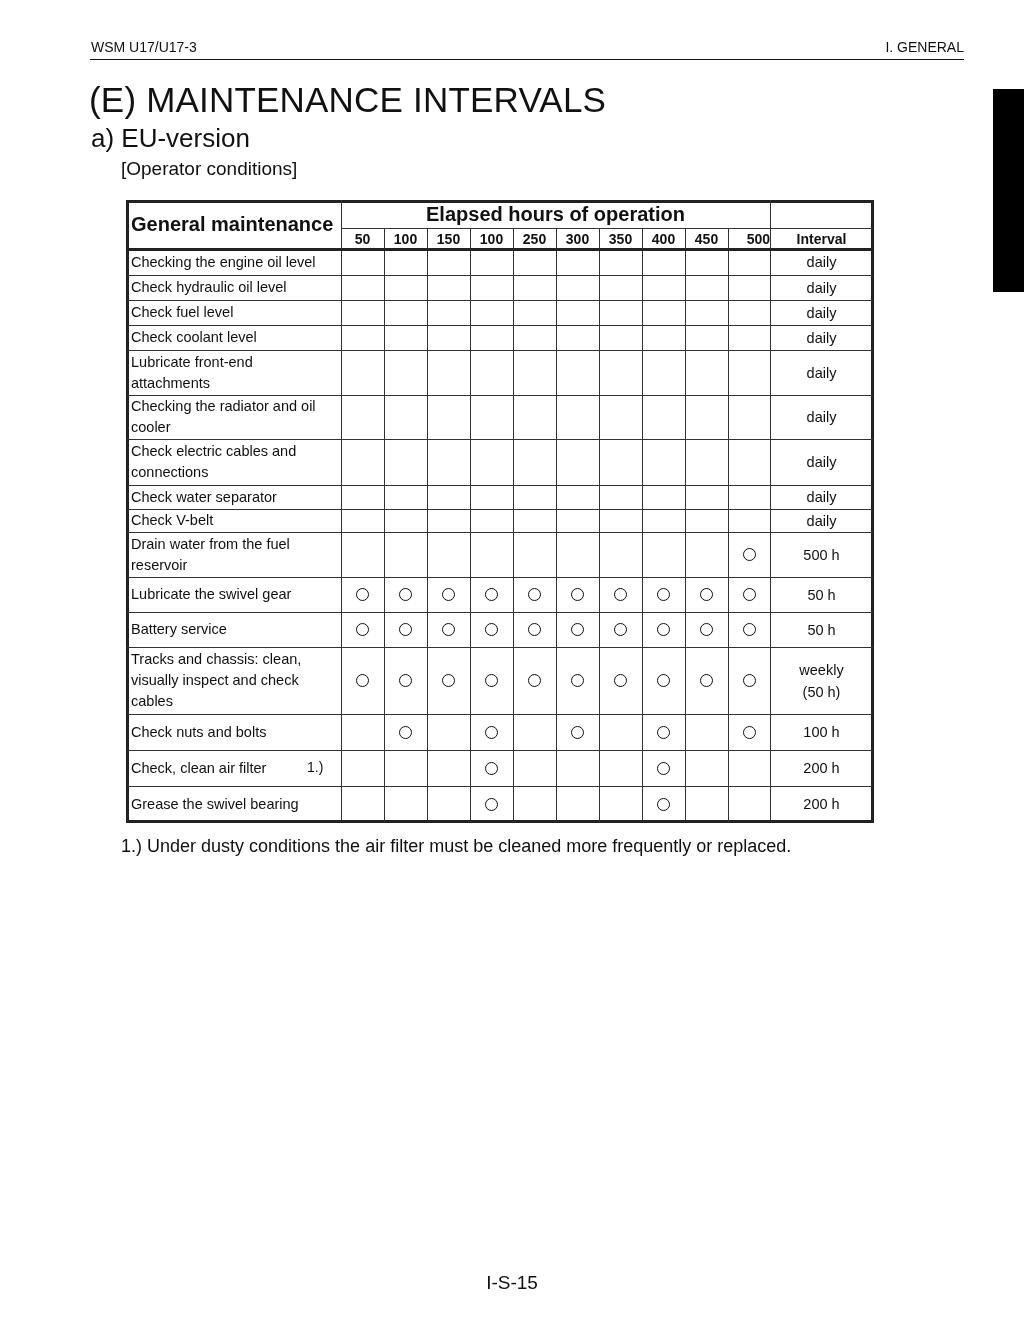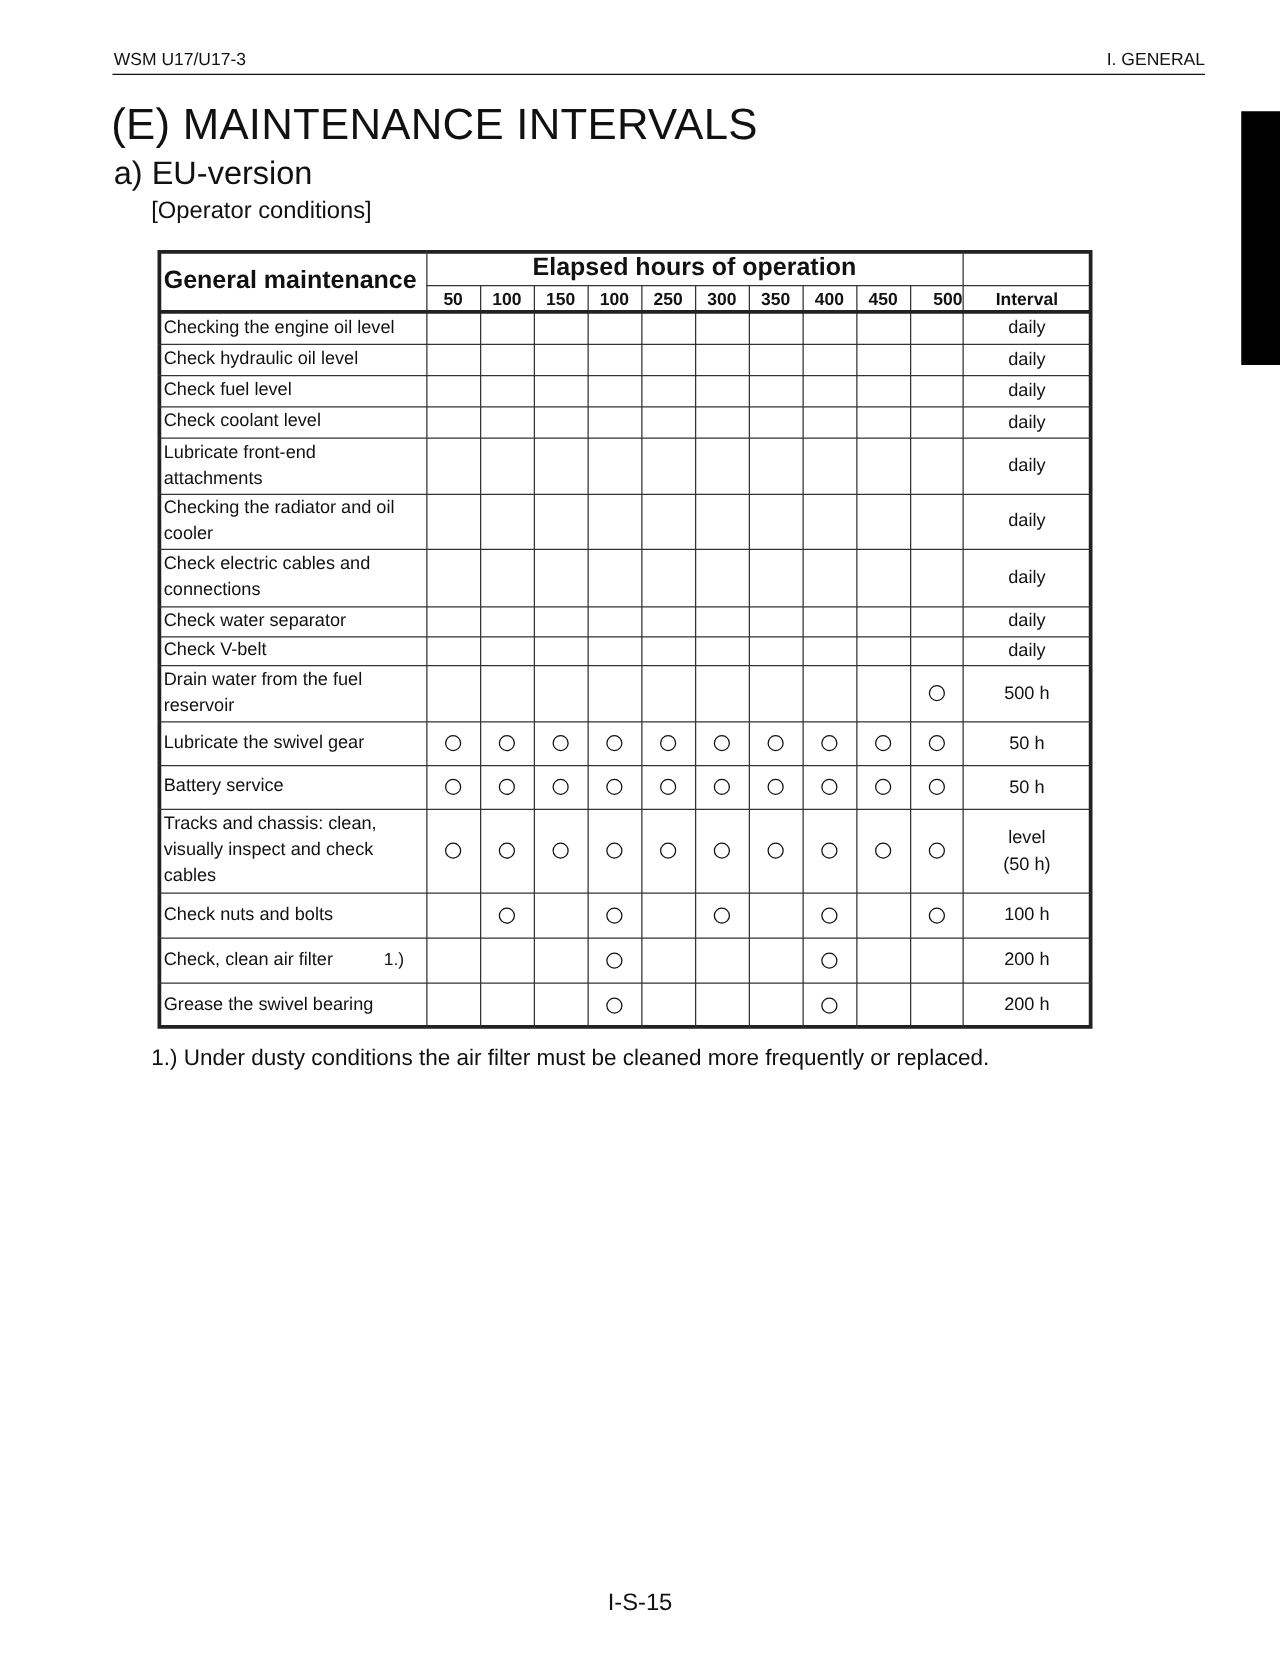--- a/index.html
+++ b/index.html
@@ -269,21 +269,21 @@
     <div class="circle" style="left: 313px; top: 471px;"></div>
     <div class="circle" style="left: 356px; top: 471px;"></div>
     <div class="circle" style="left: 399px; top: 471px;"></div>
     <div class="circle" style="left: 442px; top: 471px;"></div>
     <div class="circle" style="left: 485px; top: 471px;"></div>
     <div class="circle" style="left: 528px; top: 471px;"></div>
     <div class="circle" style="left: 571px; top: 471px;"></div>
     <div class="circle" style="left: 613.5px; top: 471px;"></div>
     <div class="cell int-txt" style="left: 641px; top: 444px; width: 103px; height: 67px;">
       <div>
-        <div>level</div>
+        <div>weekly</div>
         <div>(50 h)</div>
       </div>
     </div>
     <div class="cell name-txt" style="left: -2px; top: 511px; width: 214px; height: 36px;">
       <div>
         <div>Check nuts and bolts</div>
       </div>
     </div>
     <div class="circle" style="left: 270px; top: 522.5px;"></div>
     <div class="circle" style="left: 356px; top: 522.5px;"></div>

